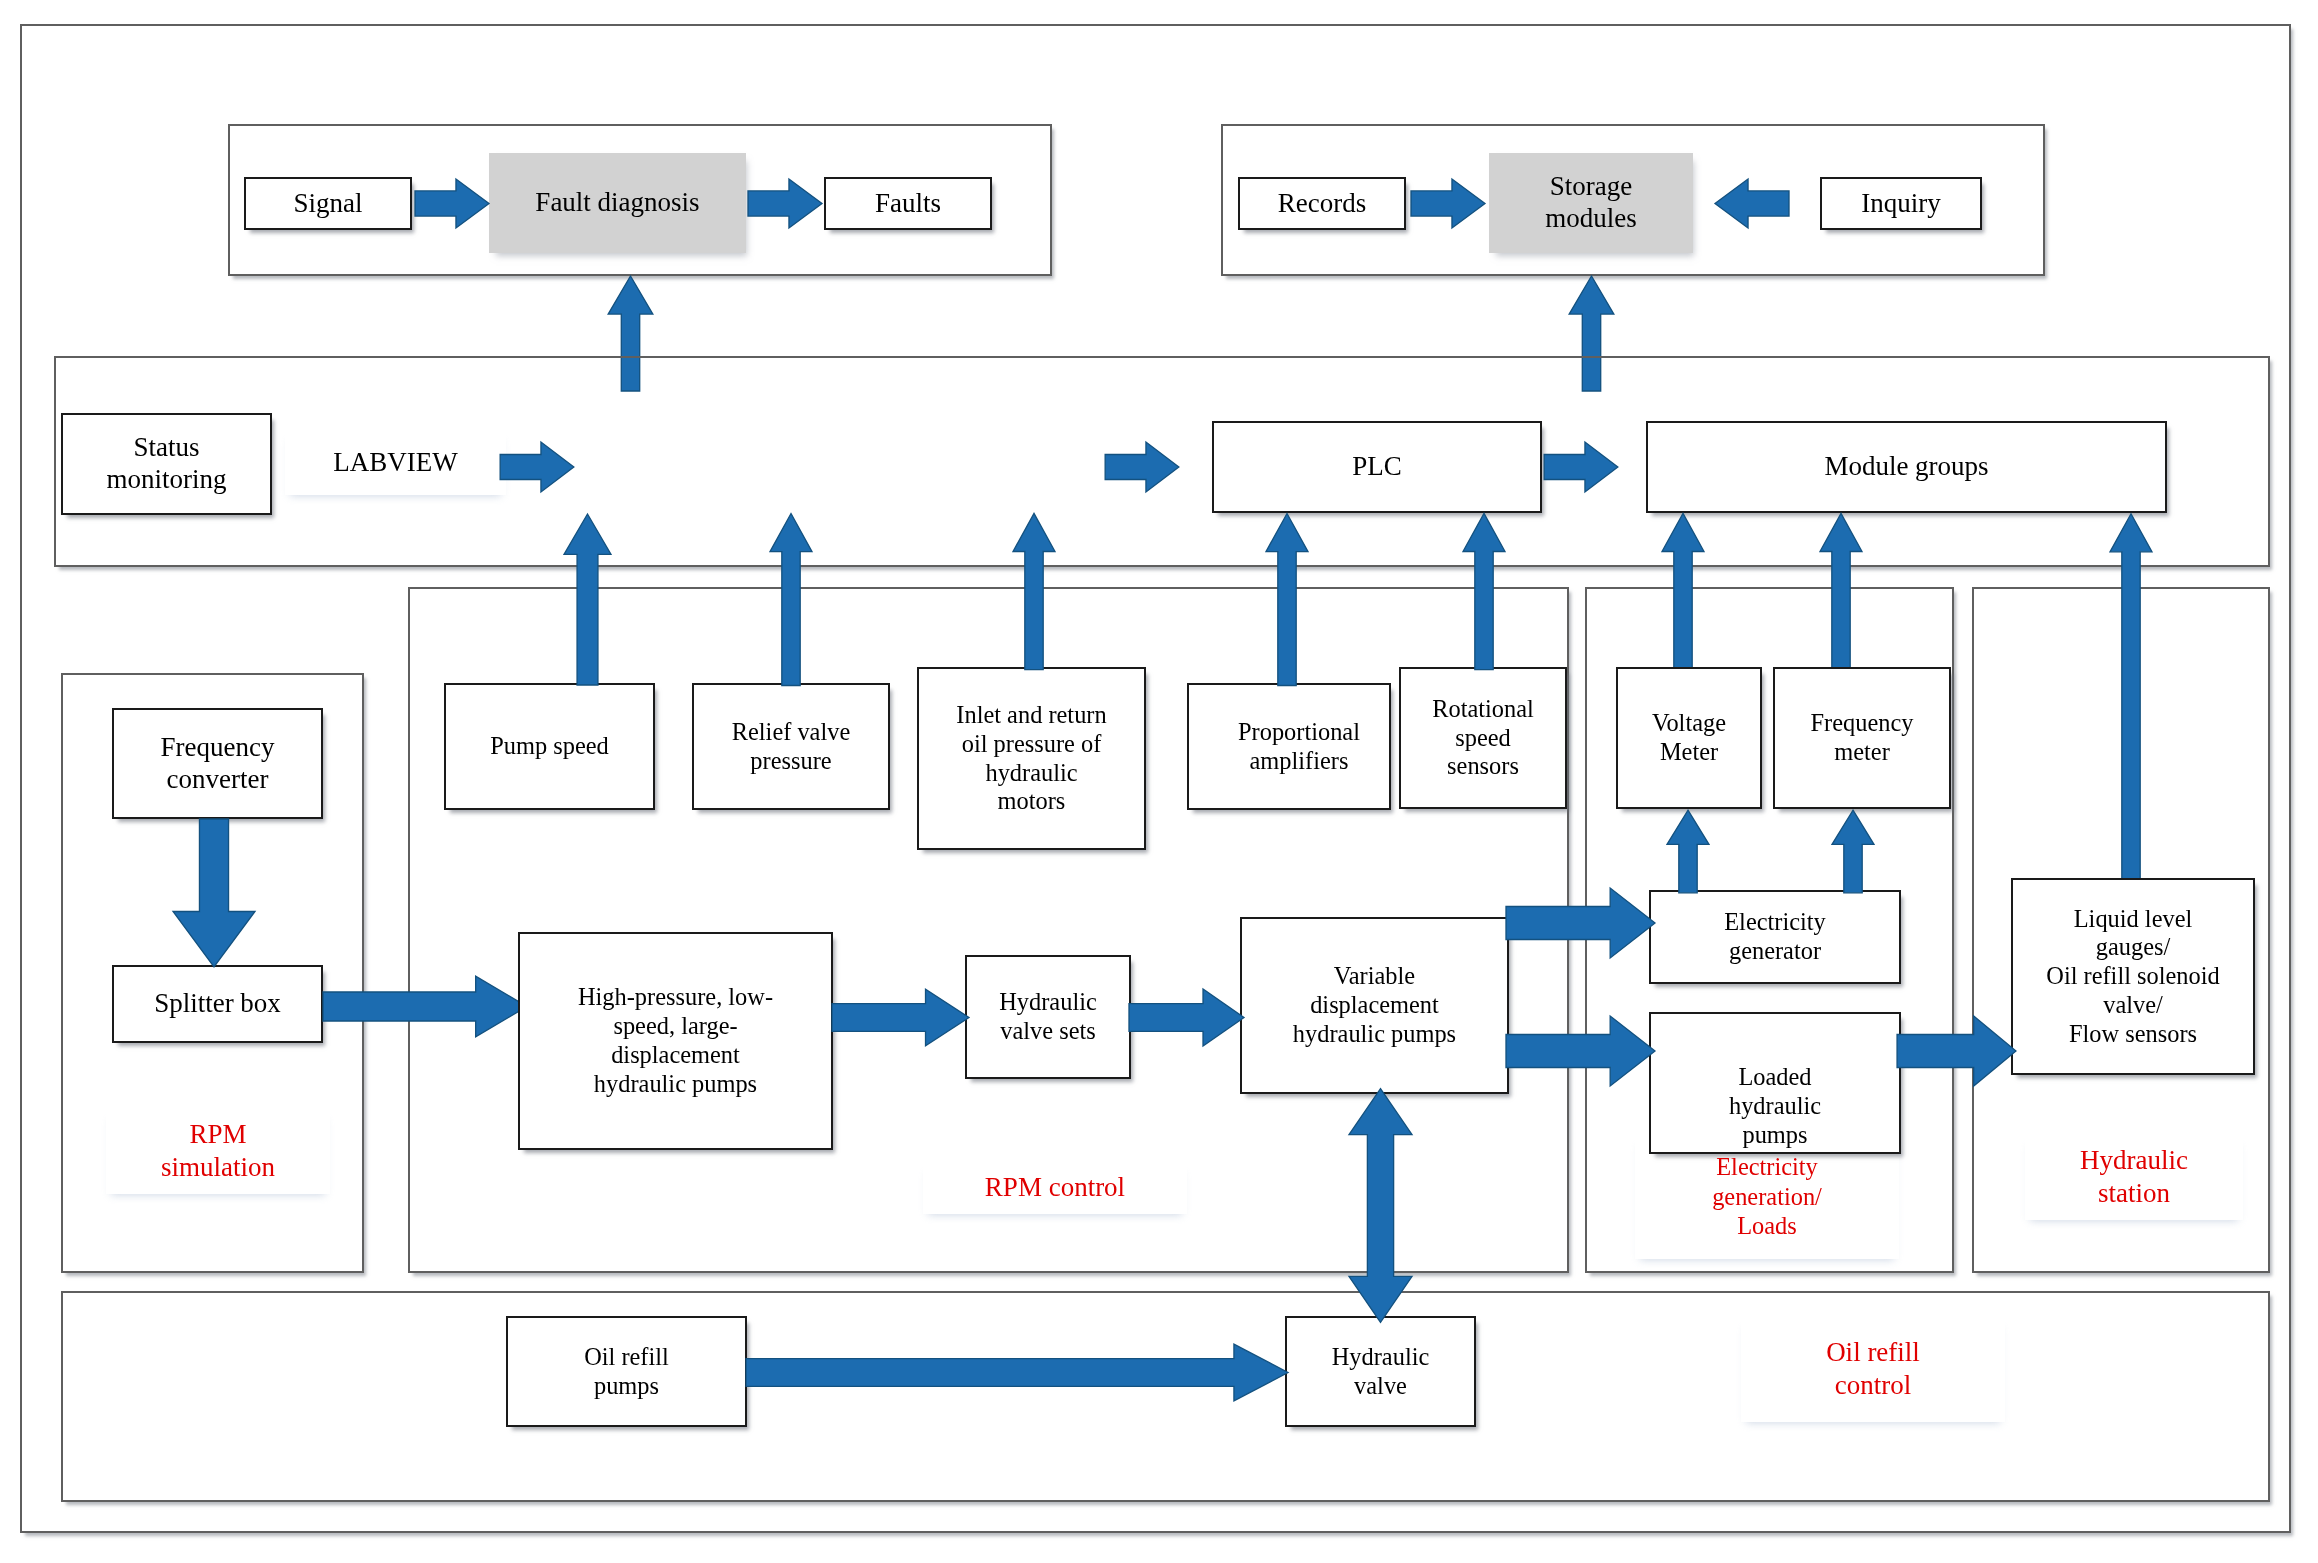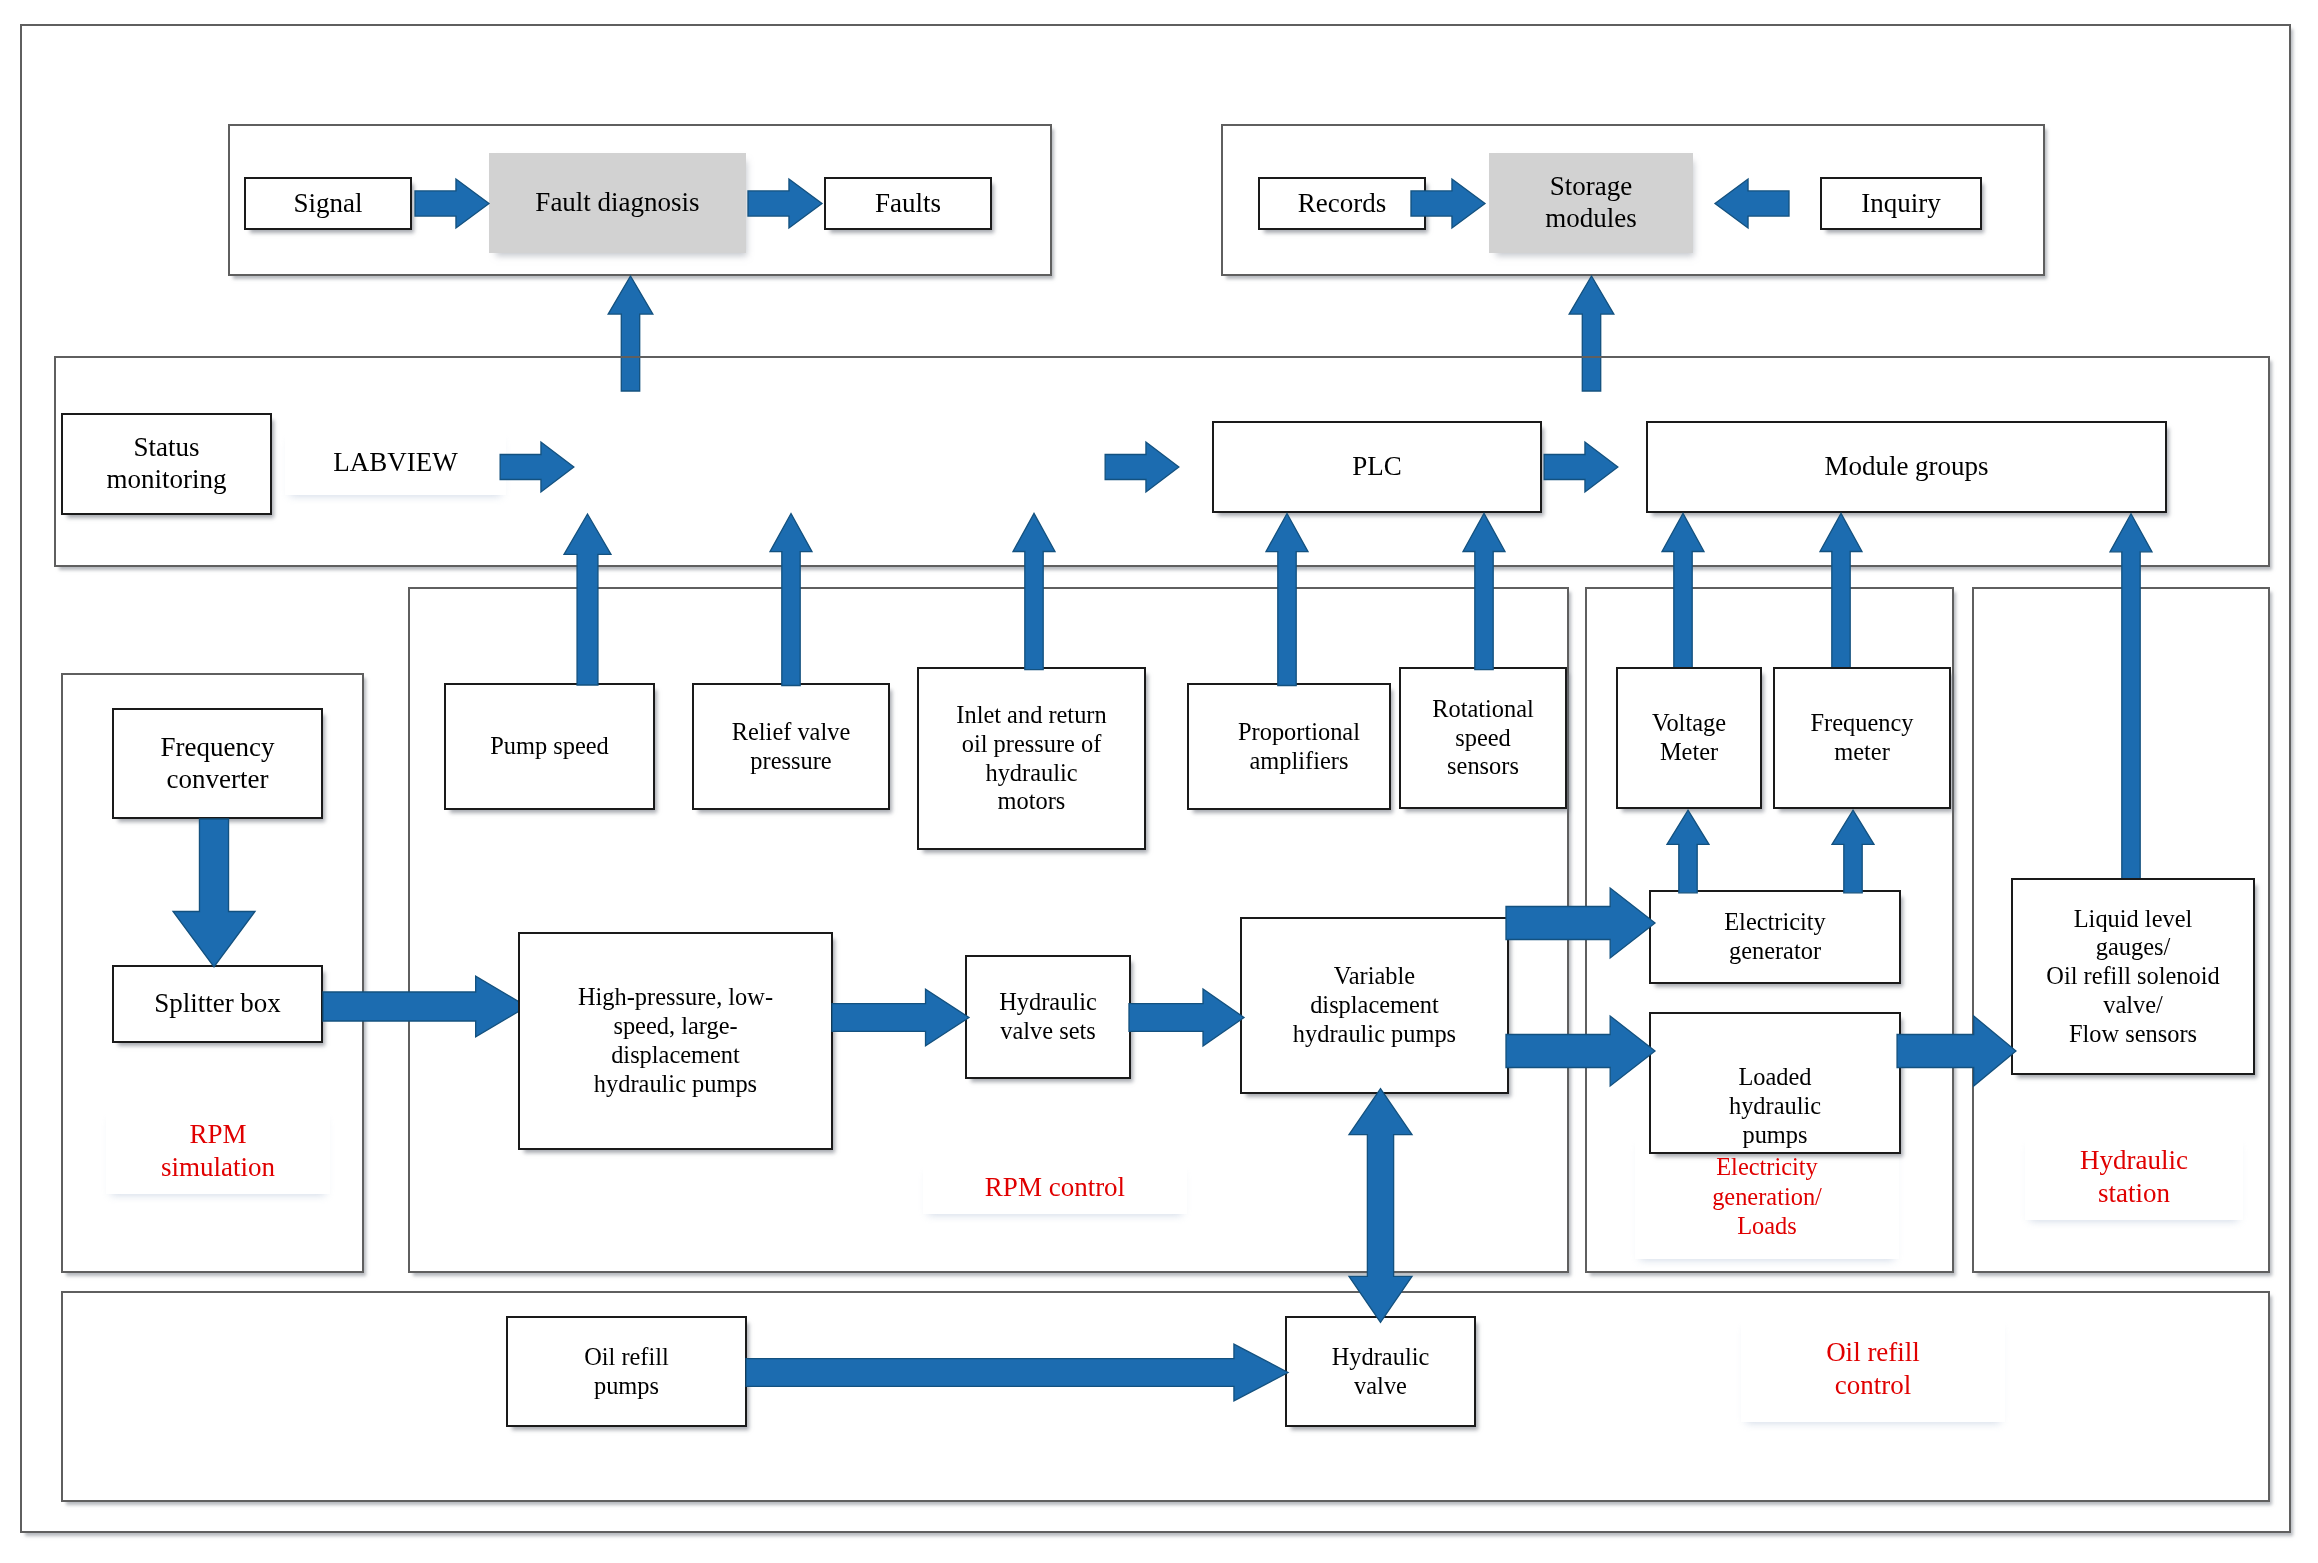--- a/index.html
+++ b/index.html
@@ -107,21 +107,21 @@
   </div>
 
   <div class="arrow" style="left:608px; top:276px;">
     <svg width="45" height="115" viewBox="0 0 68 175">
       <polygon points="34,0 68,58 48,58 48,175 20,175 20,58 0,58" fill="#1c6cb0" stroke="#13517f" stroke-width="2"></polygon>
     </svg>
   </div>
 
   <div class="abs panel" style="left:1221px; top:124px; width:824px; height:152px;"></div>
 
-  <div class="abs node fs-lg" style="left:1238px; top:177px; width:168px; height:53px;margin-left:20px;">
+  <div class="abs node fs-lg" style="left:1238px; top:177px; width:168px; height:53px;">
     <span class="txt">Records</span>
   </div>
 
   <div class="abs node shaded fs-lg" style="left:1489px; top:153px; width:204px; height:100px;text-align:center;">
     <span class="txt" style="white-space:pre-line;">Storage
 modules</span>
   </div>
 
   <div class="abs node fs-lg" style="left:1820px; top:177px; width:162px; height:53px;">
     <span class="txt">Inquiry</span>

